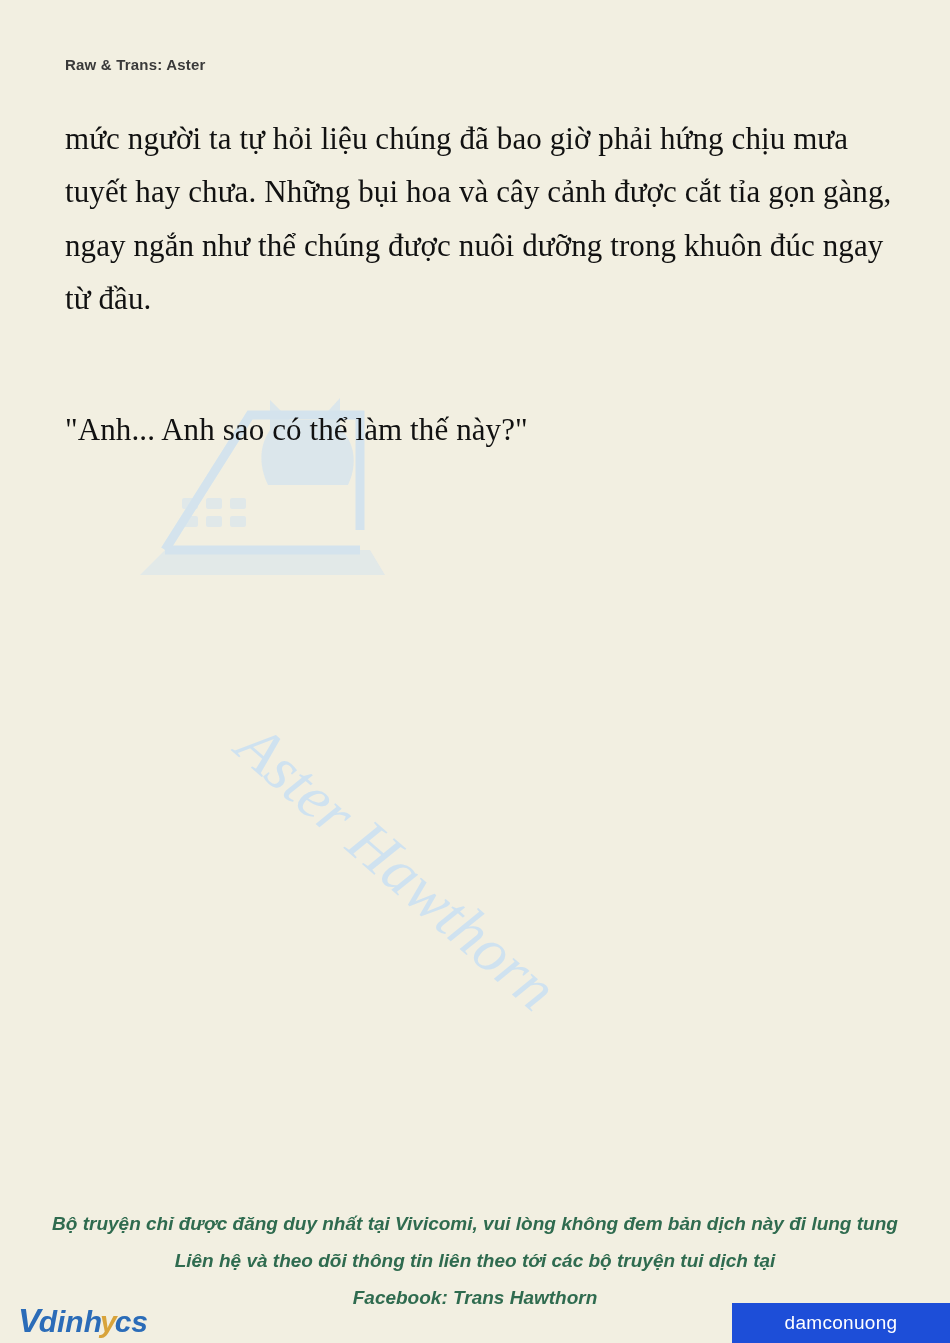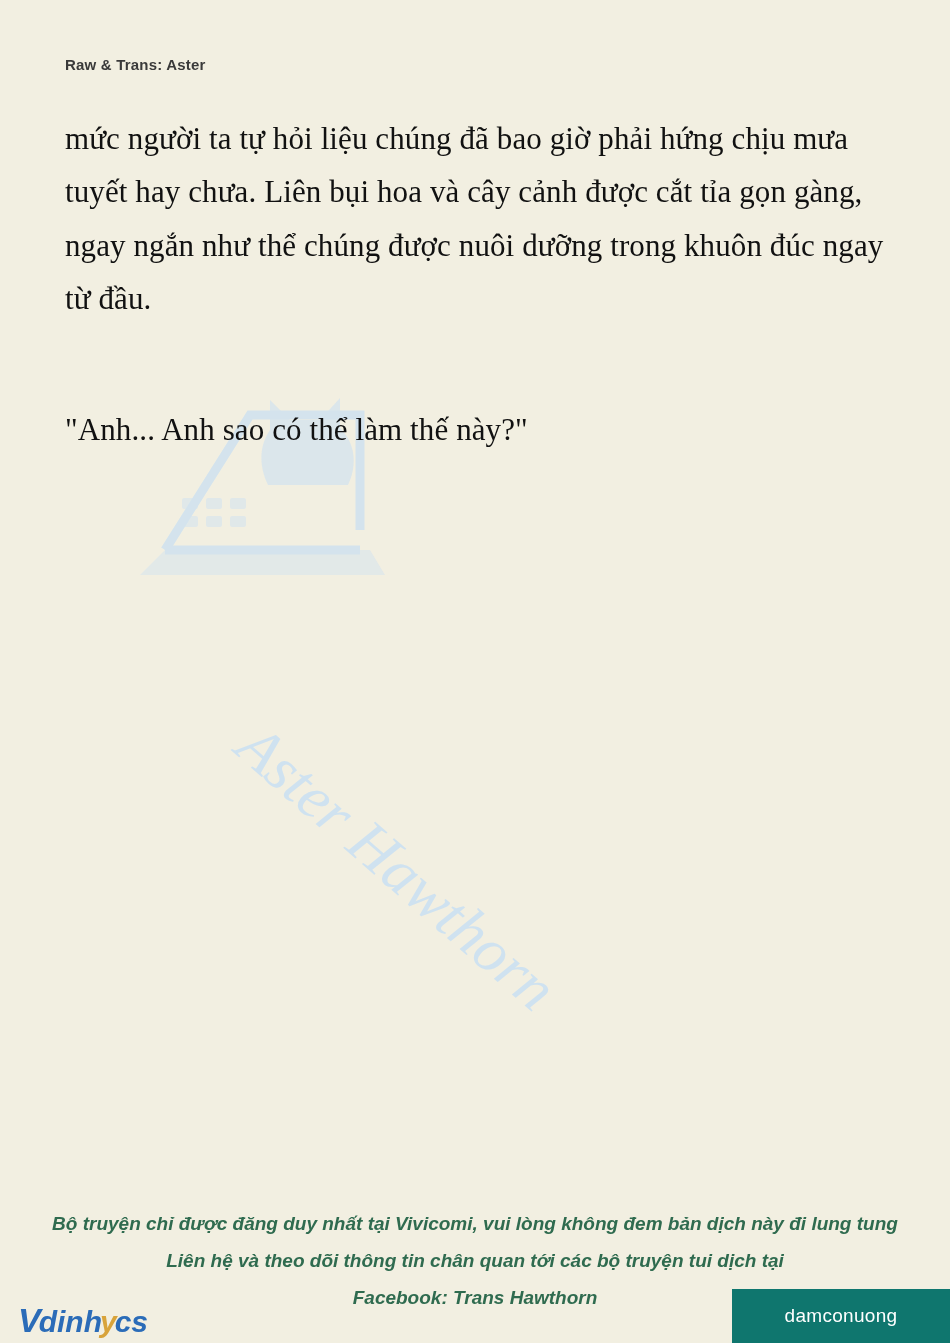--- a/index.html
+++ b/index.html
@@ -127,22 +127,22 @@
   }
   .brand-y {
     color: #d8a33a;
   }
 
   .bottom-right-tag {
     position: absolute;
     right: 0;
     bottom: 0;
     width: 218px;
-    height: 54px;
-    background: #0f766e;
+    height: 40px;
+    background: #1d4ed8;
     color: #ffffff;
     font-family: "Liberation Sans", sans-serif;
     font-size: 19px;
     display: flex;
     align-items: center;
     justify-content: center;
     z-index: 5;
     letter-spacing: 0.3px;
   }
 </style>
@@ -169,27 +169,27 @@
         <rect x="110" y="118" width="16" height="11" rx="2"></rect>
         <rect x="62" y="136" width="16" height="11" rx="2"></rect>
         <rect x="86" y="136" width="16" height="11" rx="2"></rect>
         <rect x="110" y="136" width="16" height="11" rx="2"></rect>
       </g>
     </svg>
     <div class="wm-text">Aster Hawthorn</div>
   </div>
 
   <div class="content">
-    <p class="para gap-large">mức người ta tự hỏi liệu chúng đã bao giờ phải hứng chịu mưa tuyết hay chưa. Liên bụi hoa và cây cảnh được cắt tỉa gọn gàng, ngay ngắn như thể chúng được nuôi dưỡng trong khuôn đúc ngay từ đầu.</p>
+    <p class="para gap-large">mức người ta tự hỏi liệu chúng đã bao giờ phải hứng chịu mưa tuyết hay chưa. Những bụi hoa và cây cảnh được cắt tỉa gọn gàng, ngay ngắn như thể chúng được nuôi dưỡng trong khuôn đúc ngay từ đầu.</p>
     <p class="para">"Anh... Anh sao có thể làm thế này?"</p>
   </div>
 
   <div class="footer-note">
     <div>Bộ truyện chỉ được đăng duy nhất tại Vivicomi, vui lòng không đem bản dịch này đi lung tung</div>
-    <div>Liên hệ và theo dõi thông tin chân quan tới các bộ truyện tui dịch tại</div>
+    <div>Liên hệ và theo dõi thông tin liên theo tới các bộ truyện tui dịch tại</div>
     <div>Facebook: Trans Hawthorn</div>
   </div>
 
   <div class="brand-bottom">
     <span class="brand-v">V</span>
     <span class="brand-rest">dinh</span>
     <span class="brand-rest brand-y">y</span>
     <span class="brand-rest">cs</span>
   </div>
 

